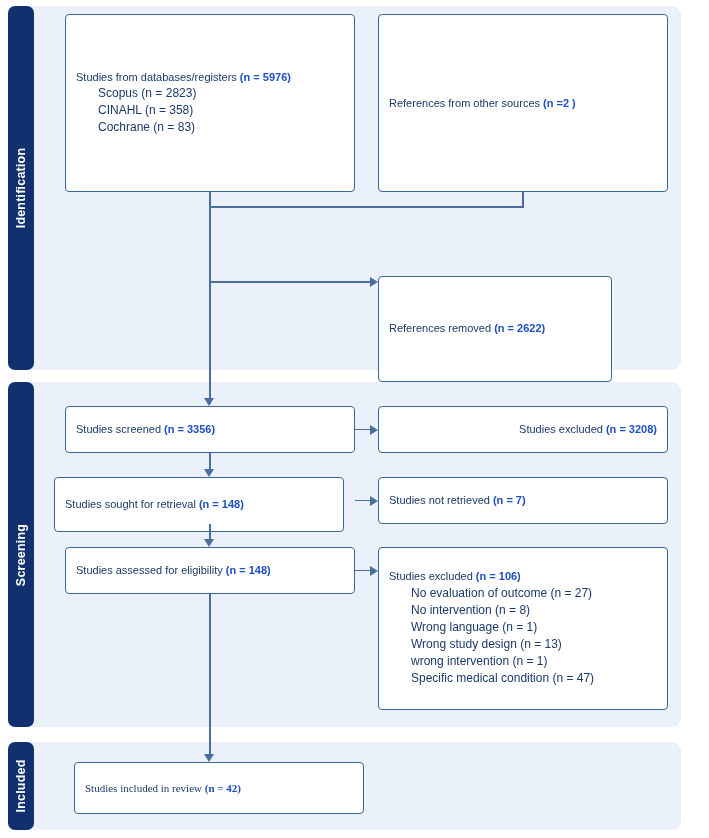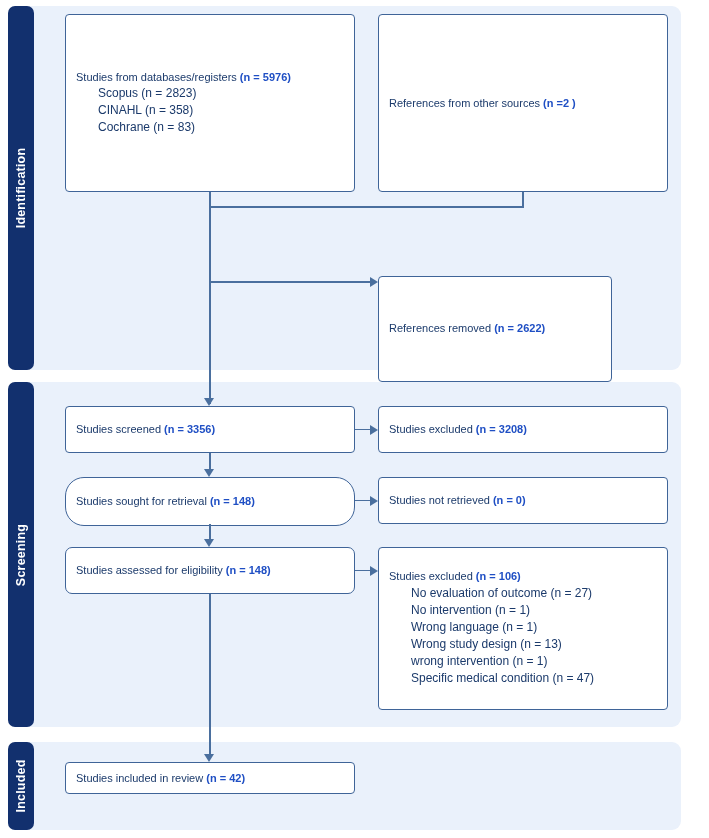--- a/index.html
+++ b/index.html
@@ -88,26 +88,26 @@
     line-height: 1.42;
     padding-left: 22px;
     white-space: nowrap;
   }
 
   
   #box-databases     { left: 65px;  top: 14px;  width: 290px; height: 178px; }
   #box-other-sources { left: 378px; top: 14px; width: 290px; height: 178px; }
   #box-removed       { left: 378px; top: 229px; width: 234px; height: 106px; margin-top: 47px; }
   #box-screened      { left: 65px;  top: 406px; width: 290px; height: 47px; }
-  #box-excluded-1    { left: 378px; top: 406px; width: 290px; height: 47px; }
-  #box-sought        { left: 65px;  top: 477px; width: 290px; height: 49px; border-radius: 19px; }
+  #box-excluded-1    { left: 378px; top: 406px; width: 290px; height: 47px; align-items: flex-end; }
+  #box-sought        { left: 54px;  top: 477px; width: 290px; height: 55px; }
   #box-not-retrieved { left: 378px; top: 477px; width: 290px; height: 47px; }
-  #box-eligibility   { left: 65px;  top: 547px; width: 290px; height: 47px; border-radius: 7px; }
+  #box-eligibility   { left: 65px;  top: 547px; width: 290px; height: 47px; }
   #box-excluded-2    { left: 378px; top: 547px; width: 290px; height: 163px; }
-  #box-included      { left: 65px;  top: 762px; width: 290px; height: 32px; }
+  #box-included      { left: 74px;  top: 762px; width: 290px; height: 52px; font-family: Liberation Serif, serif; }
 
   
   .conn {
     position: absolute;
     background: #4a6f9e;
   }
   .conn.v { width: 1.8px; }
   .conn.h { height: 1.8px; }
 
   .arrowhead {
@@ -169,32 +169,32 @@
 
   <div class="box" id="box-excluded-1">
     <div class="box-title"><span>Studies excluded </span><span class="n">(n = 3208)</span></div>
   </div>
 
   <div class="box" id="box-sought">
     <div class="box-title"><span>Studies sought for retrieval </span><span class="n">(n = 148)</span></div>
   </div>
 
   <div class="box" id="box-not-retrieved">
-    <div class="box-title"><span>Studies not retrieved </span><span class="n">(n = 0)</span></div>
+    <div class="box-title"><span>Studies not retrieved </span><span class="n">(n = 7)</span></div>
   </div>
 
   <div class="box" id="box-eligibility">
     <div class="box-title"><span>Studies assessed for eligibility </span><span class="n">(n = 148)</span></div>
   </div>
 
   <div class="box" id="box-excluded-2">
     <div class="box-title"><span>Studies excluded </span><span class="n">(n = 106)</span></div>
     <ul class="sublist">
       <li>No evaluation of outcome (n = 27)</li>
-      <li>No intervention (n = 1)</li>
+      <li>No intervention (n = 8)</li>
       <li>Wrong language (n = 1)</li>
       <li>Wrong study design (n = 13)</li>
       <li>wrong intervention (n = 1)</li>
       <li>Specific medical condition (n = 47)</li>
     </ul>
   </div>
 
   <div class="box" id="box-included">
     <div class="box-title"><span>Studies included in review </span><span class="n">(n = 42)</span></div>
   </div>

